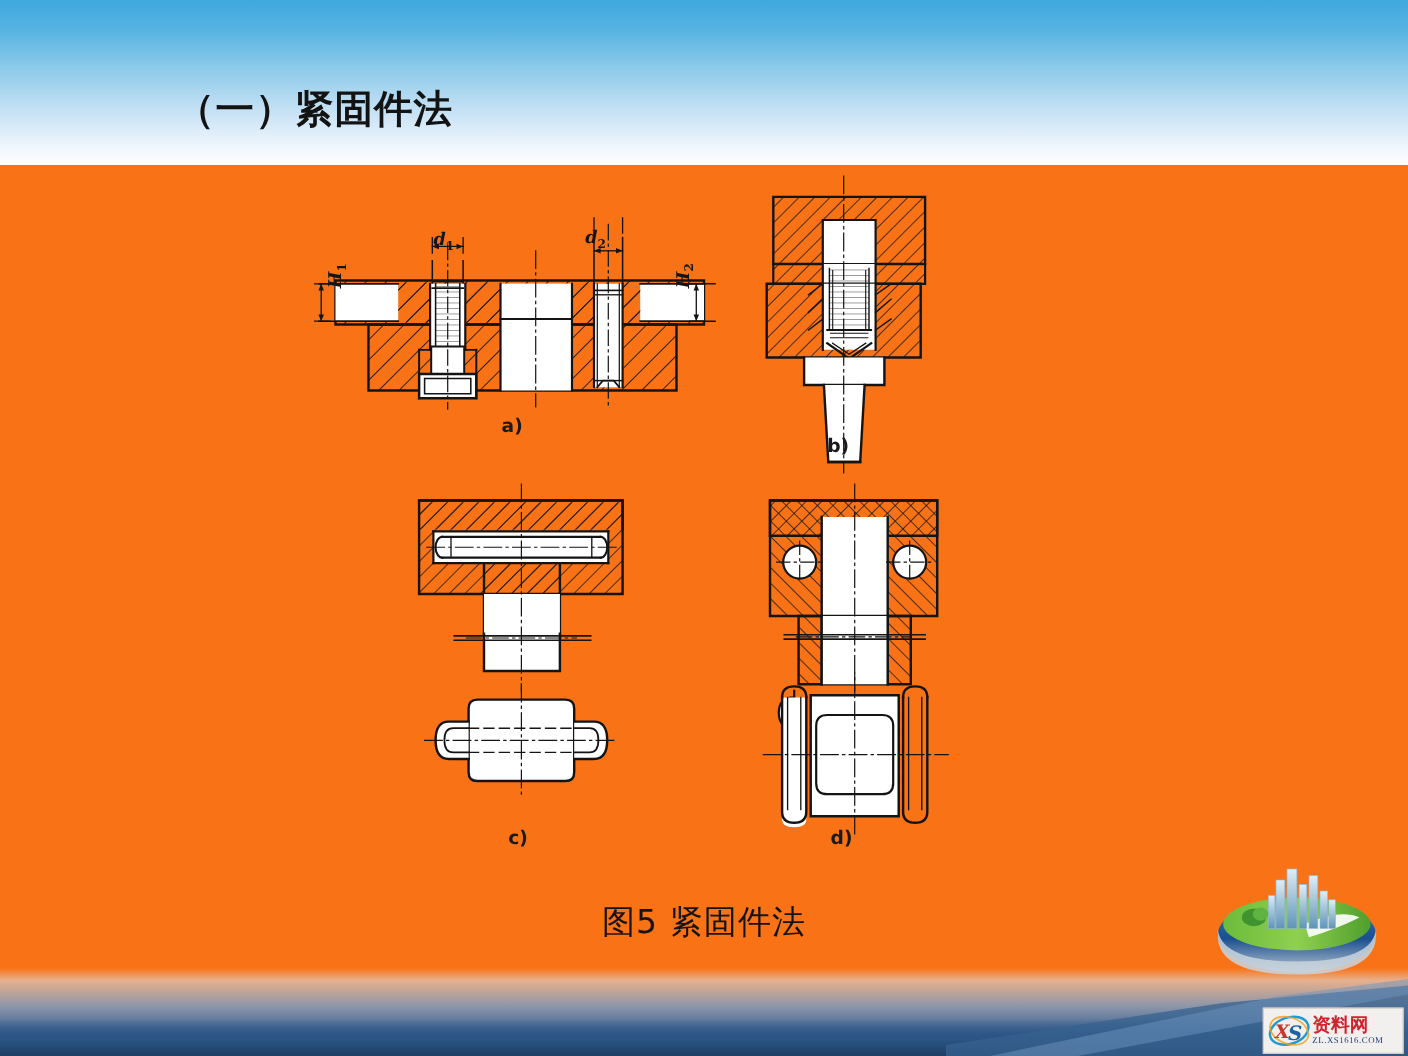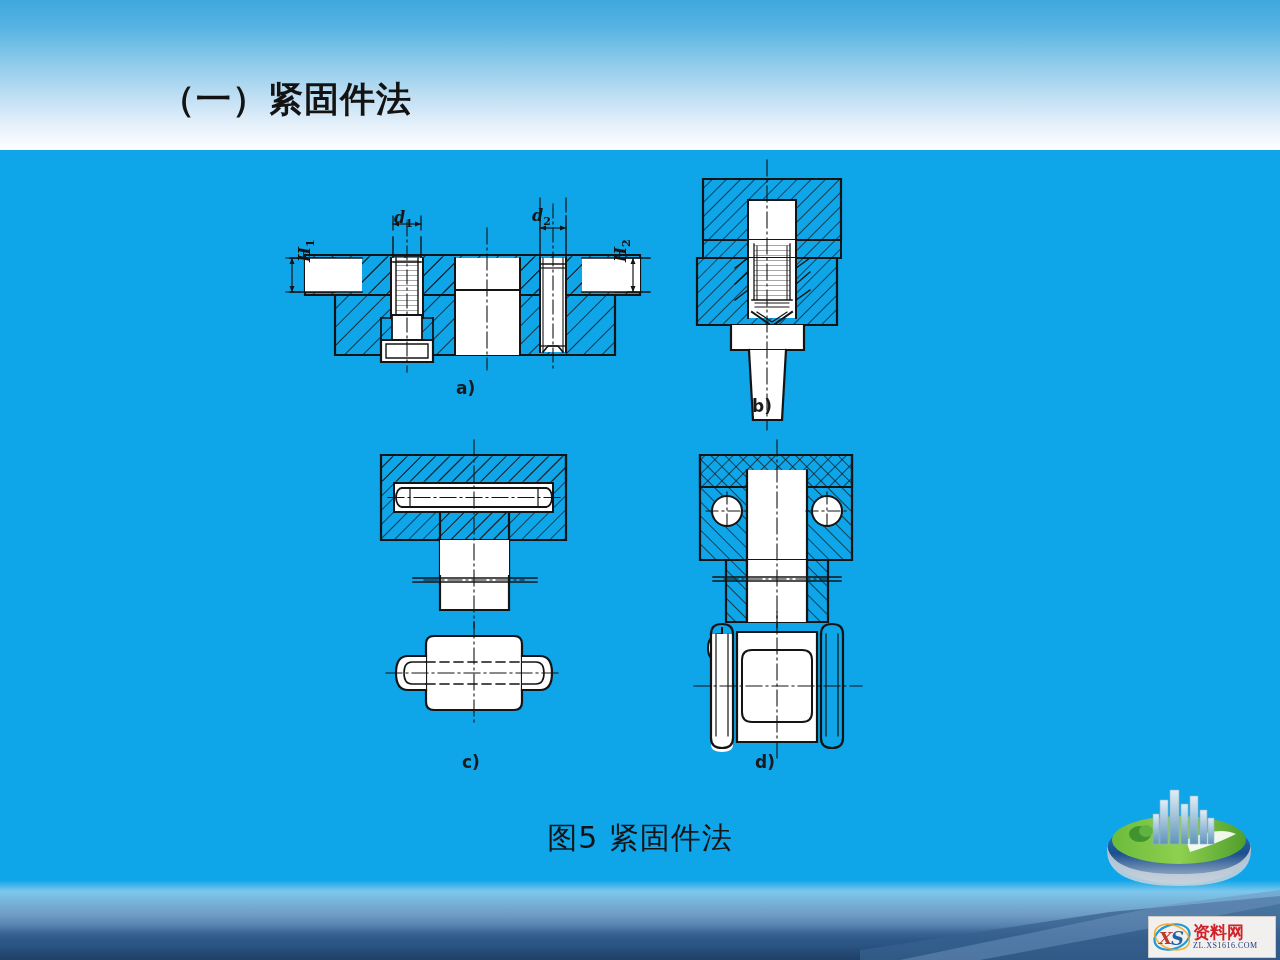--- a/index.html
+++ b/index.html
@@ -2,21 +2,21 @@
 <html><head>
 <meta charset="utf-8">
 <title>紧固件法</title>
 <style>
   html,body{margin:0;padding:0;}
   body{
     width:1280px;height:960px;overflow:hidden;position:relative;
     font-family:"Liberation Serif","DejaVu Serif",serif;
     background:#ffffff;
   }
-  .slide{position:absolute;inset:0;width:1280px;height:960px;overflow:hidden;background:#0ea5e9;}
+  .slide{position:absolute;inset:0;width:1280px;height:960px;overflow:hidden;background:#f97316;}
 
   
   .bg-top{
     position:absolute;left:0;top:0;width:1280px;height:150px;
     background:linear-gradient(to bottom,#3fa8de 0%,#56b3e2 18%,#8ecbea 42%,#c3e0f4 66%,#e8f2fb 85%,#ffffff 100%);
   }
   .bg-bottom{
     position:absolute;left:0;bottom:0;width:1280px;height:80px;
     background:linear-gradient(to bottom,rgba(255,255,255,0) 0%,rgba(216,226,238,0.55) 14%,rgba(124,154,190,0.88) 44%,#2e5a8e 78%,#23456f 100%);
   }

